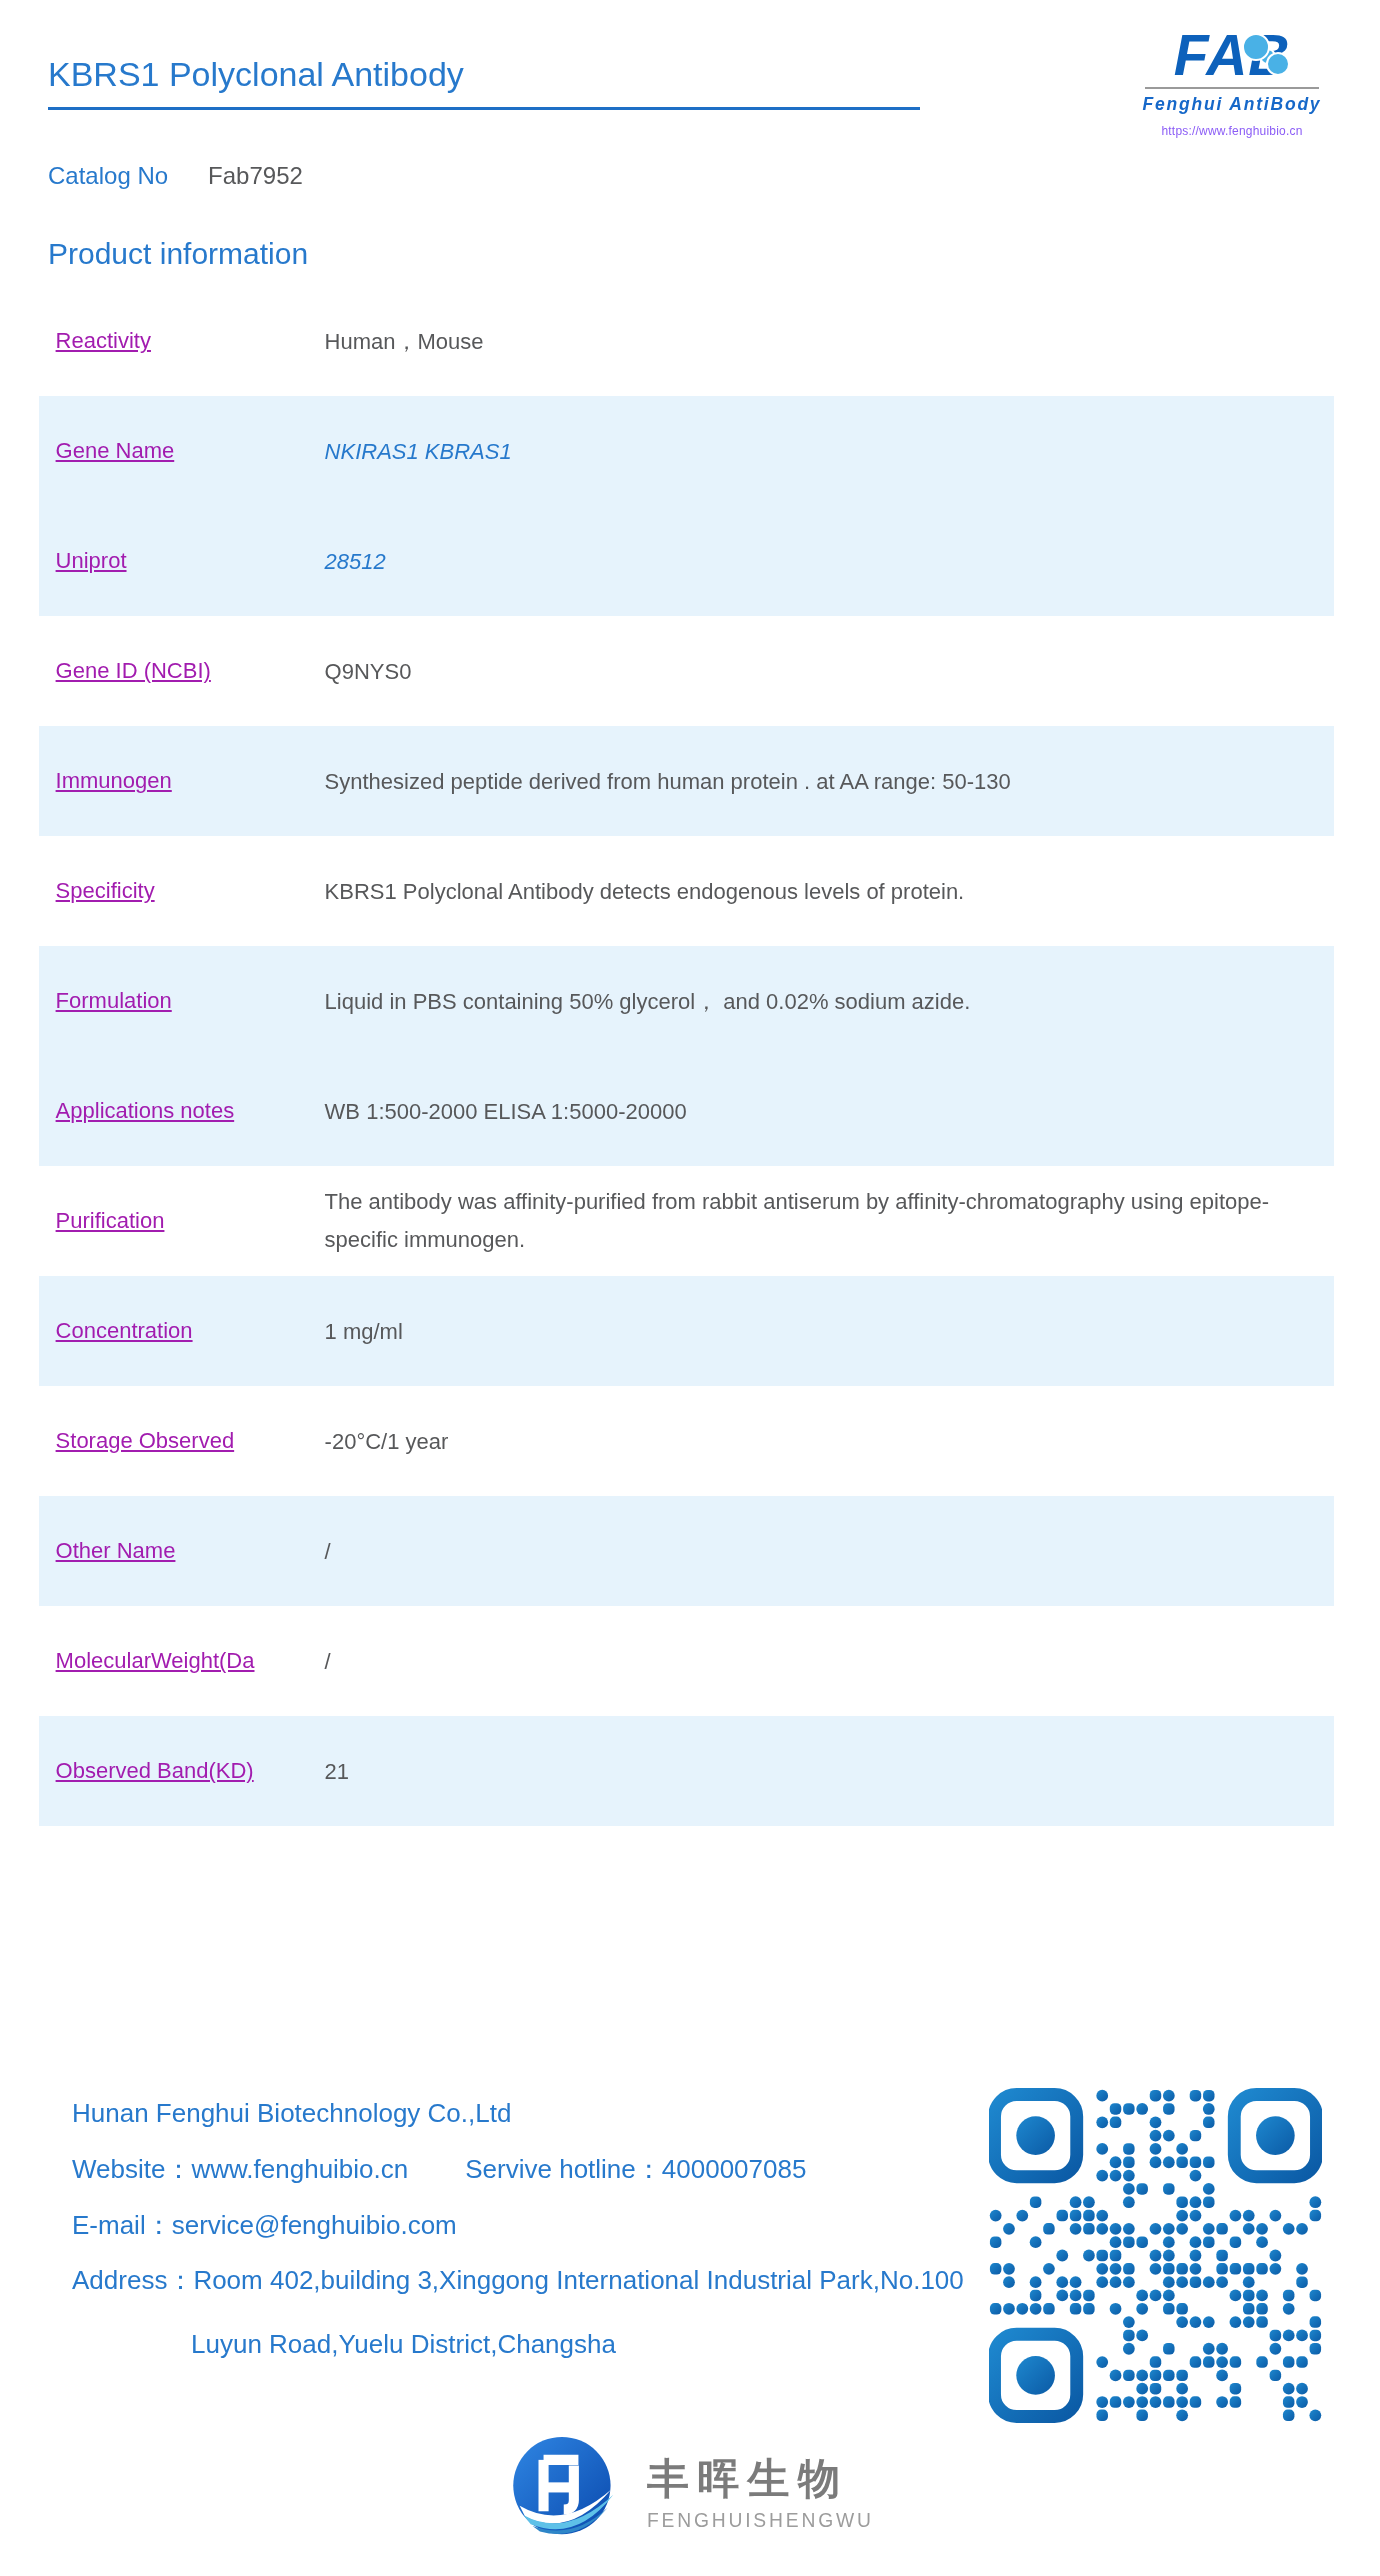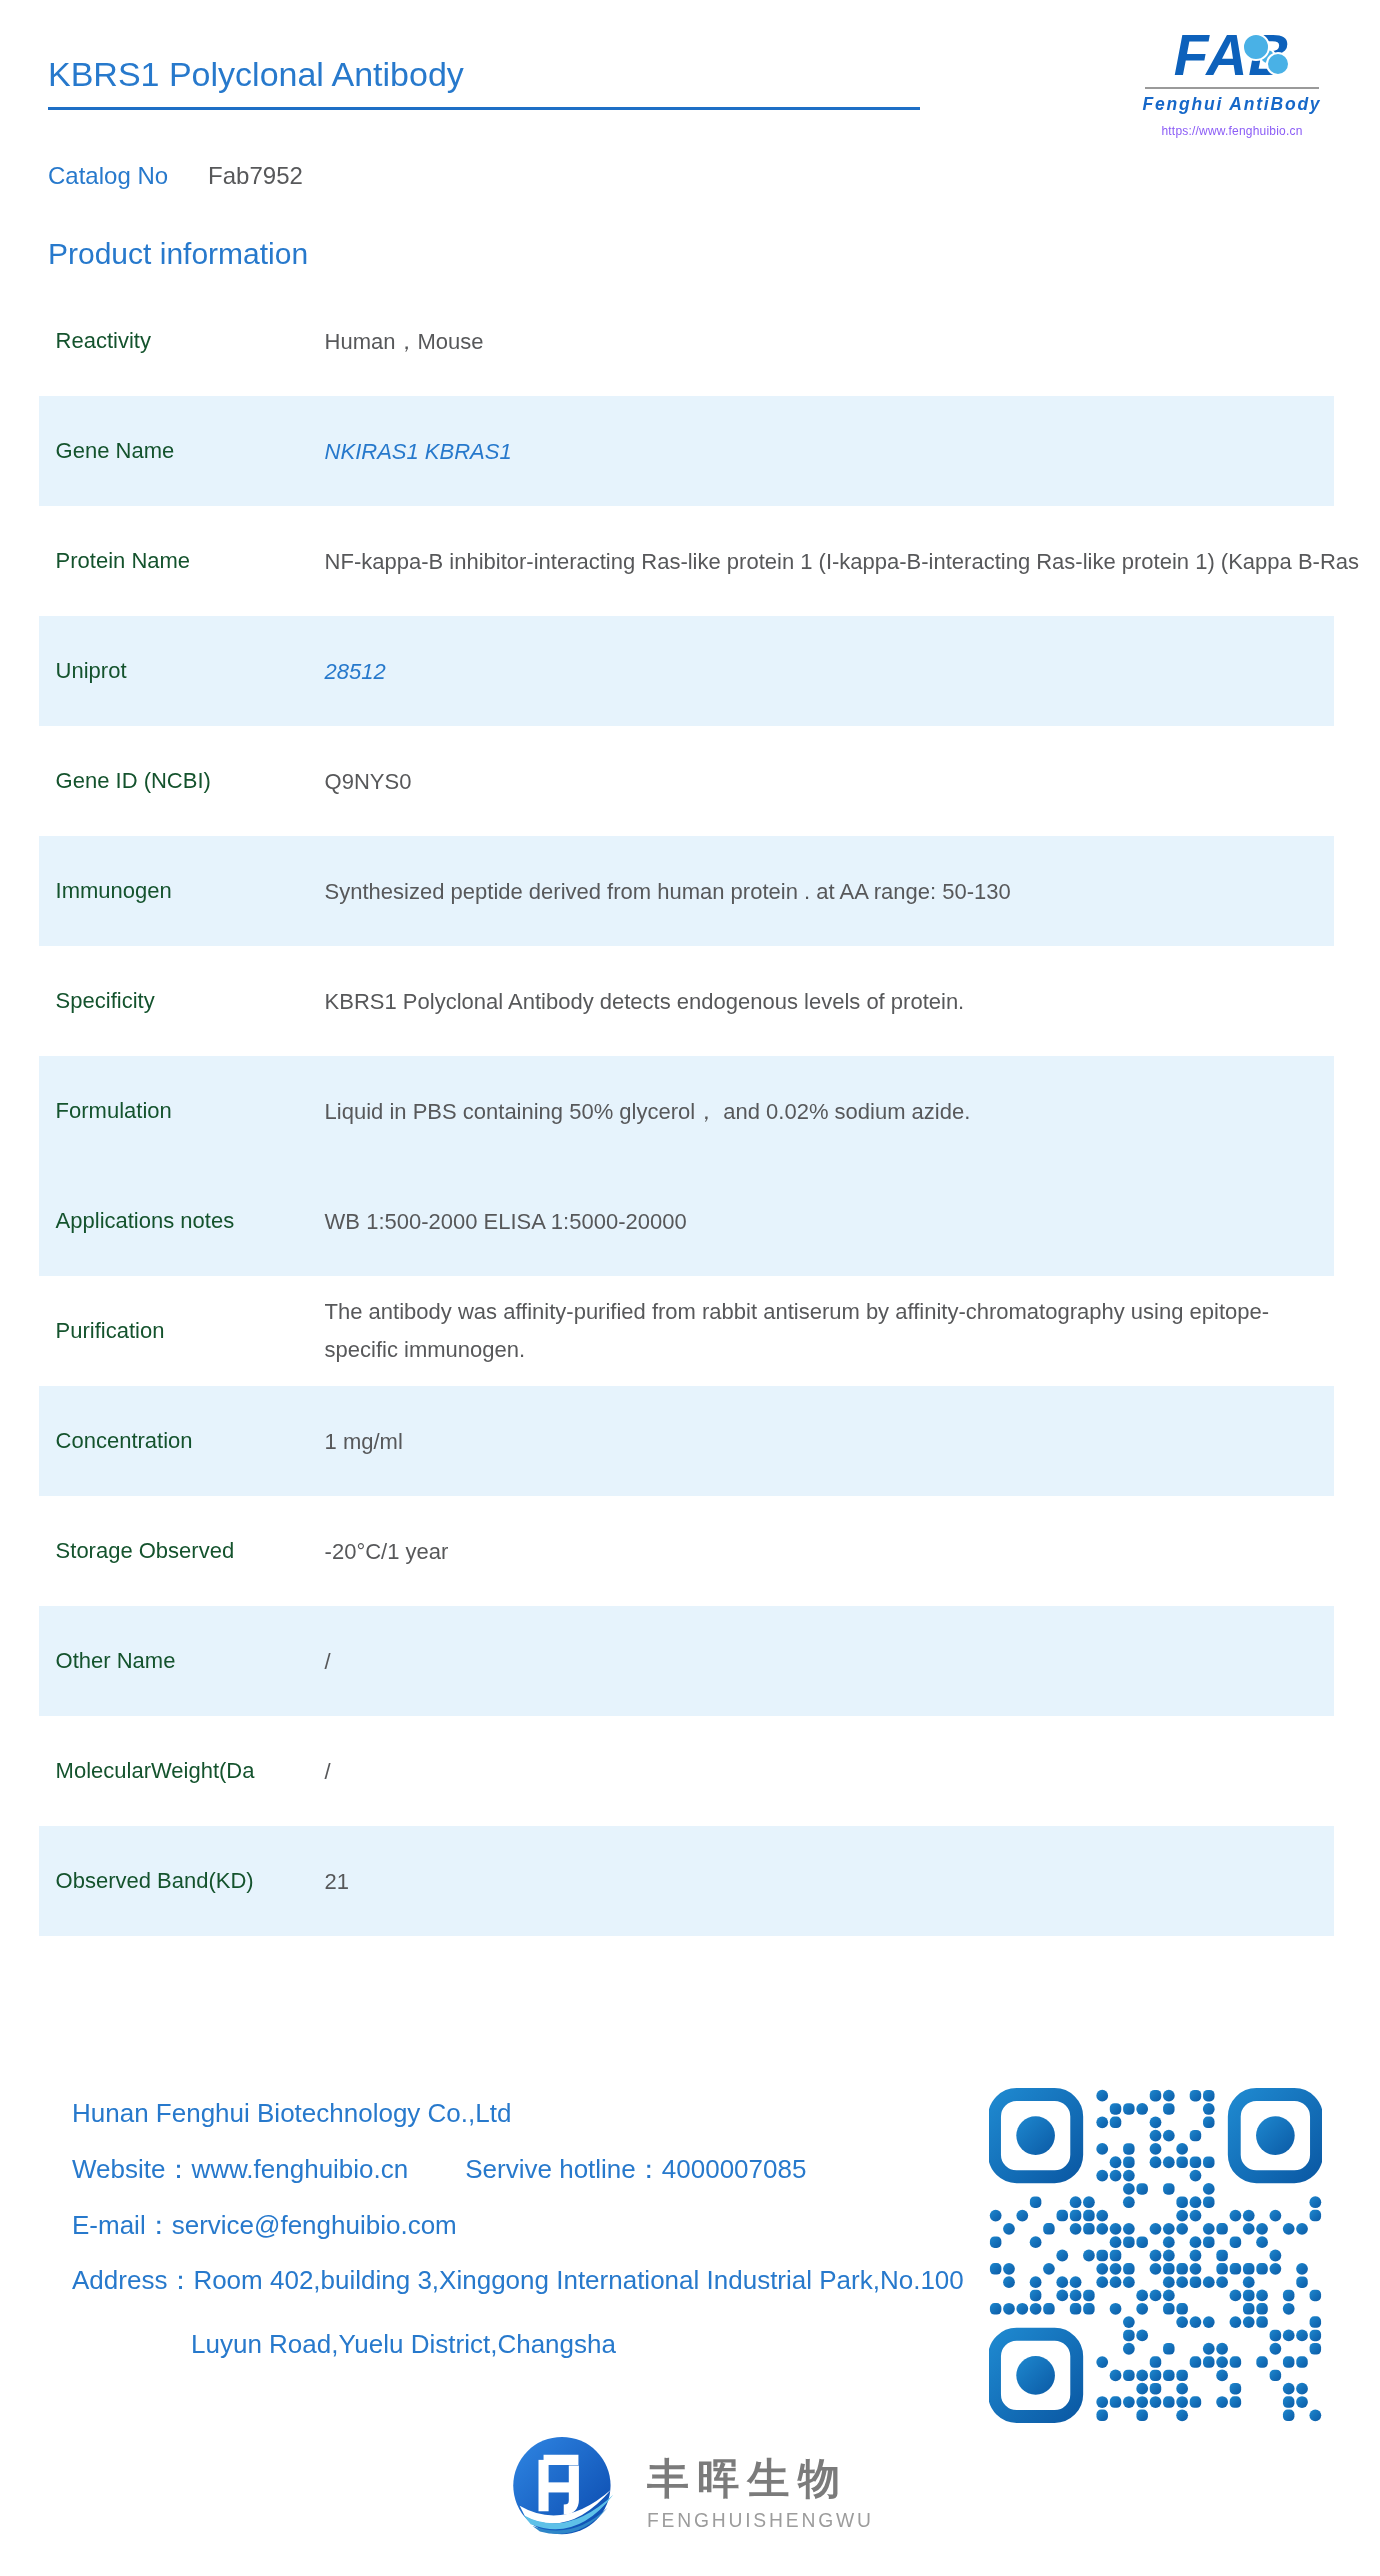--- a/index.html
+++ b/index.html
@@ -29,21 +29,21 @@
   .catalog-label{color:#2779cc;}
   .catalog-value{color:#57585a;margin-left:40px;}
 
   .section-title{left:48px;top:237px;font-size:30px;color:#2779cc;}
   .section-rule{left:48px;top:291px;width:278px;height:2.8px;background:#1e6fc6;}
 
   
   .product-table{left:39px;top:286px;width:1295px;}
   .row{display:flex;align-items:center;height:110px;padding-left:16.6px;box-sizing:border-box;background:#ffffff;}
   .row.shaded{background:#e6f3fc;}
-  .row .label{width:269px;flex:0 0 269px;font-size:22px;color:#14532d;}
+  .row .label{width:269px;flex:0 0 269px;font-size:22px;color:#a21caf;text-decoration:underline;}
   .row .value{font-size:22px;color:#57585a;line-height:29px;}
   .row .value.blue{color:#2779cc;font-style:italic;}
   .row .value.nowrap{white-space:nowrap;overflow:visible;}
   .row .value.wrap{width:998px;line-height:38px;}
 
   
   .footer-line{left:72px;font-size:26px;color:#2779cc;line-height:31px;white-space:nowrap;}
   .fl1{top:2098px;} .fl2{top:2154px;} .fl3{top:2210px;} .fl4{top:2265px;}
   .fl5{top:2329px;left:191px;}
   .hotline{margin-left:57px;}
@@ -83,24 +83,20 @@
 <div class="abs section-rule"></div>
 
 <div class="abs product-table">
     <div class="row">
       <div class="label">Reactivity</div>
       <div class="value">Human，Mouse</div>
     </div>
     <div class="row shaded">
       <div class="label">Gene Name</div>
       <div class="value blue">NKIRAS1 KBRAS1</div>
-    </div>
-    <div class="row">
-      <div class="label">Protein Name</div>
-      <div class="value nowrap">NF-kappa-B inhibitor-interacting Ras-like protein 1 (I-kappa-B-interacting Ras-like protein 1) (Kappa B-Ras</div>
     </div>
     <div class="row shaded">
       <div class="label">Uniprot</div>
       <div class="value blue">28512</div>
     </div>
     <div class="row">
       <div class="label">Gene ID (NCBI)</div>
       <div class="value">Q9NYS0</div>
     </div>
     <div class="row shaded">

